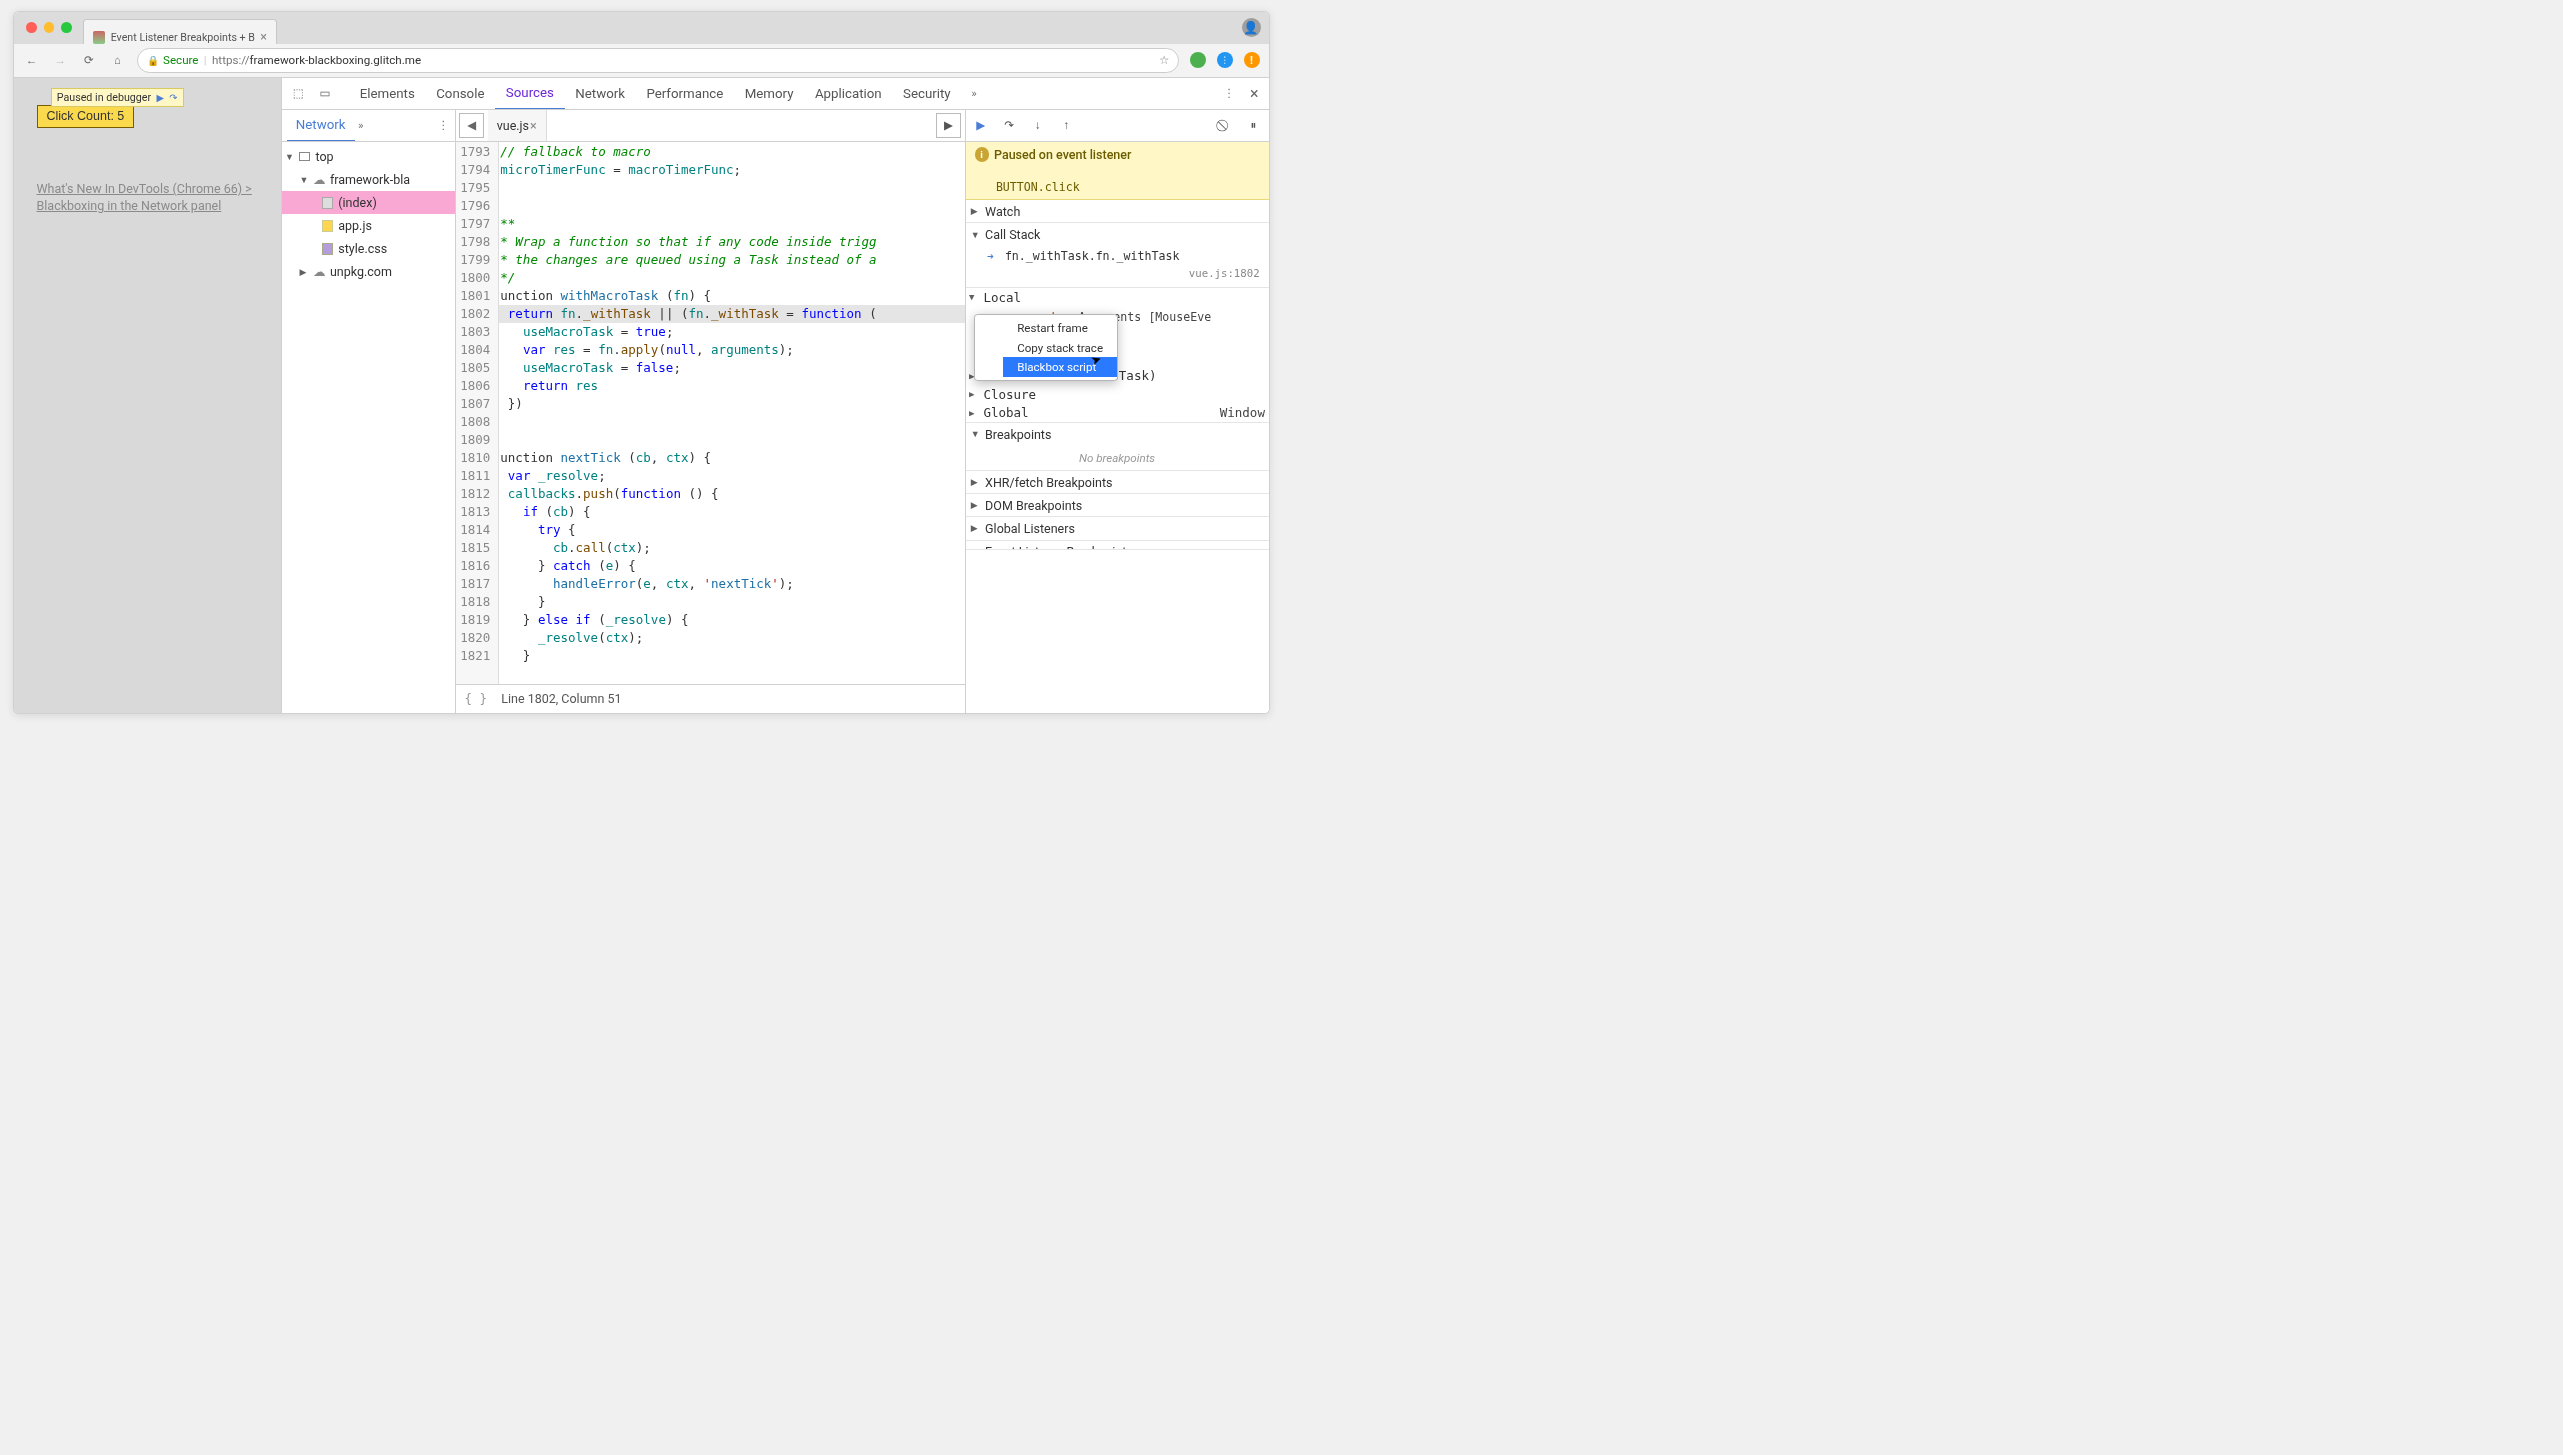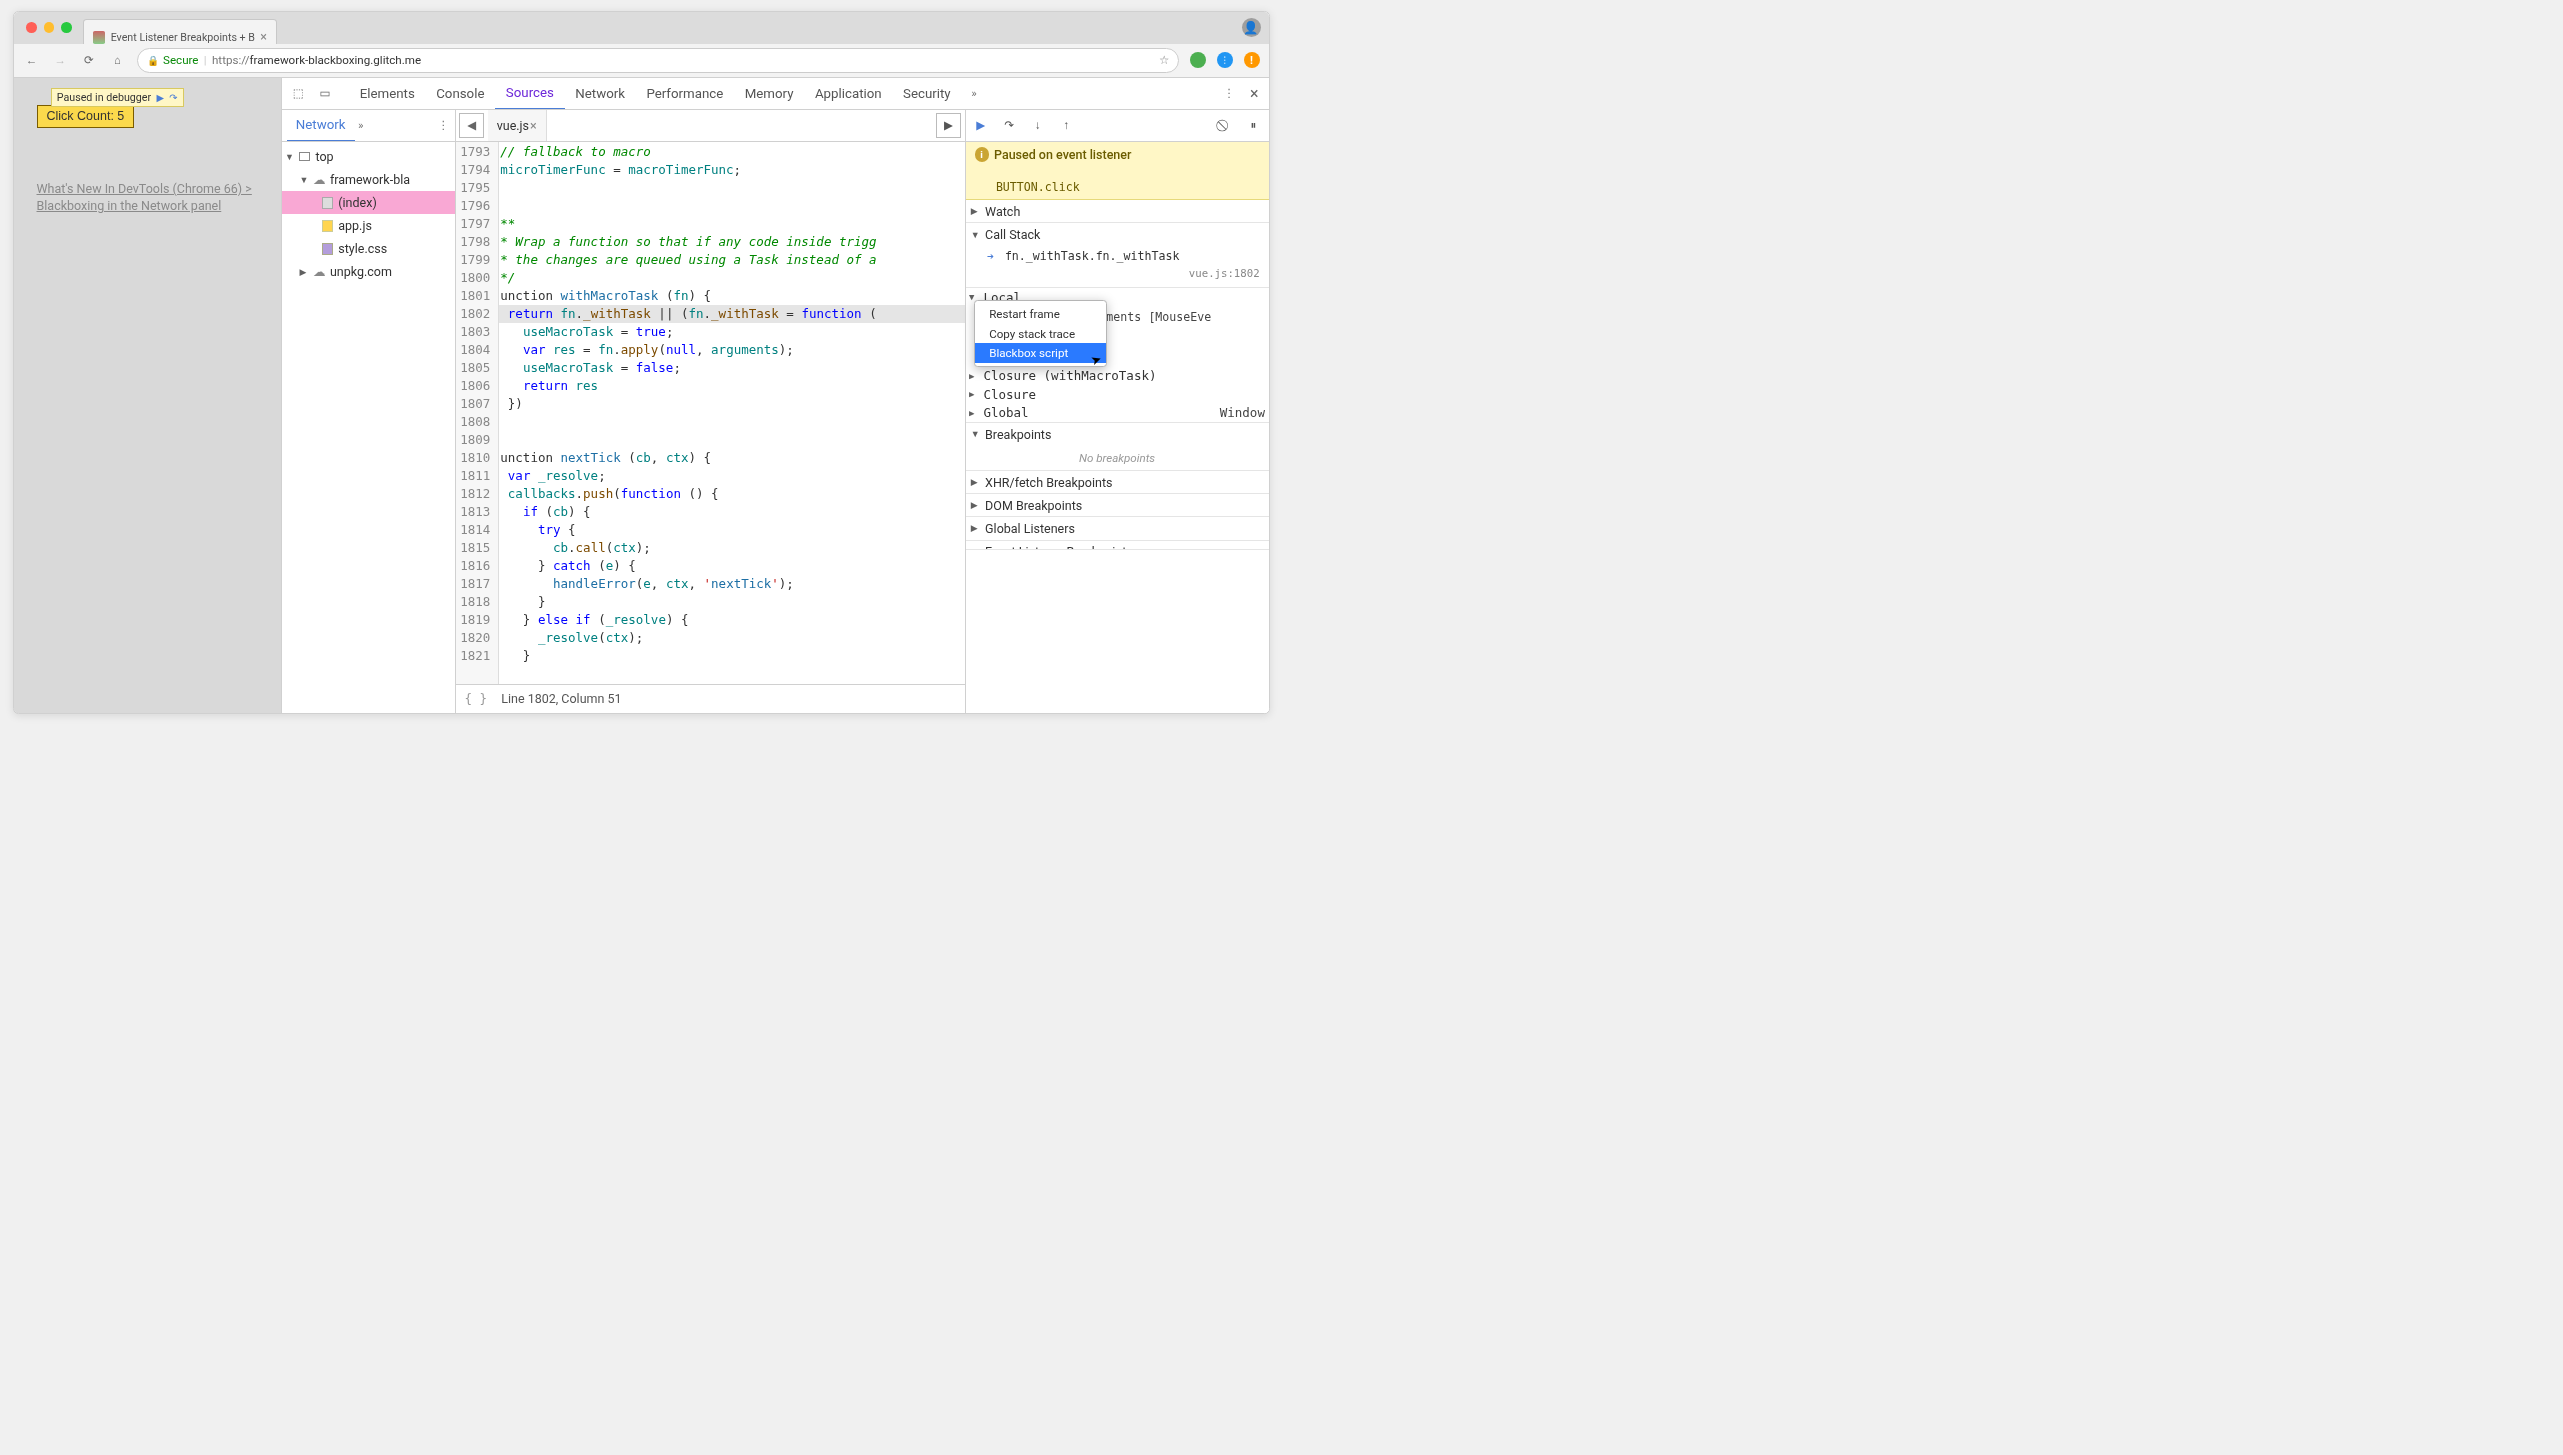--- a/index.html
+++ b/index.html
@@ -611,19 +611,19 @@
             </div>
           </div>
 
         </div>
 
       </div>
     </div>
   </div>
 </div>
 
-<div class="context-menu" style="left:974px; top:300px;">
+<div class="context-menu" style="left:974px; top:314px;padding-left:28px;">
   <div class="cm-item">Restart frame</div>
   <div class="cm-item">Copy stack trace</div>
   <div class="cm-item hl">Blackbox script</div>
 </div>
 <div class="cursor-arrow" style="left:1091px; top:352px;">➤</div>
 
 
 </body></html>

